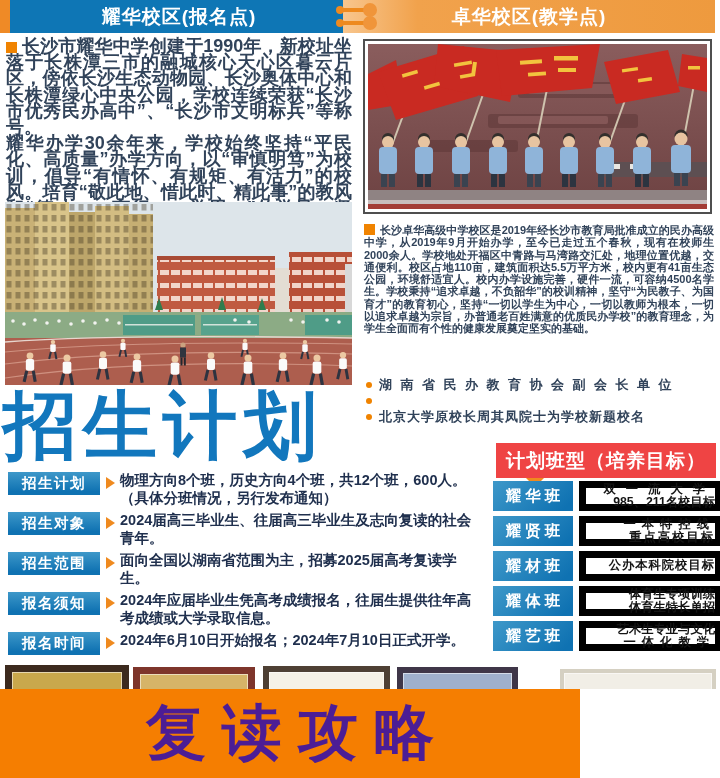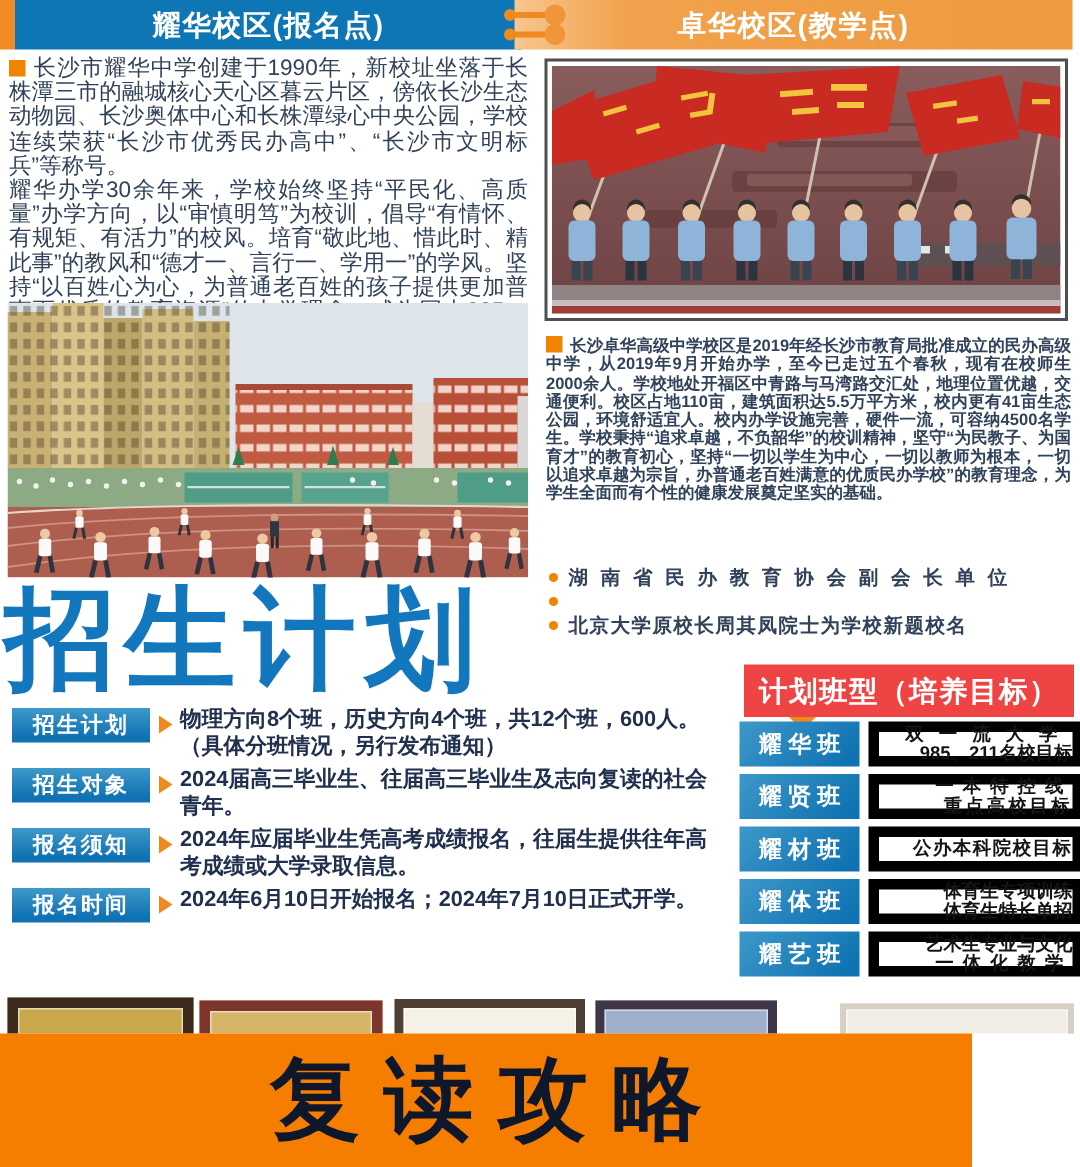--- a/index.html
+++ b/index.html
@@ -12,21 +12,21 @@
             color:#fff;font-size:19px;font-weight:700;letter-spacing:1px;
             display:flex;align-items:center;justify-content:center;}
   .bar-orange{position:absolute;left:343px;top:0;width:372px;height:33px;
             background:linear-gradient(90deg,#f8c68e 0%,#f1a24c 20%,#ee9a3e 100%);
             color:#fff;font-size:19px;font-weight:700;letter-spacing:1px;
             display:flex;align-items:center;justify-content:center;}
   .logo{position:absolute;left:332px;top:2px;z-index:3;}
 
   
   .intro-left{position:absolute;left:6px;top:38px;width:346px;color:#31435a;
-              font-size:15px;line-height:16.2px;font-weight:400;text-align:justify;}
+              font-size:18px;line-height:16.2px;font-weight:700;text-align:justify;}
   .intro-left p{margin:0;}
   .sq{display:inline-block;width:11px;height:11px;background:#f08300;margin-right:5px;vertical-align:-1px;}
   .intro-right{position:absolute;left:364px;top:224px;width:350px;color:#31435a;
                font-size:11px;line-height:12.3px;font-weight:600;text-align:justify;}
   .intro-right p{margin:0;}
 
   
   .photo-left{position:absolute;left:5px;top:202px;width:347px;height:183px;}
   .photo-right{position:absolute;left:363px;top:39px;width:349px;height:175px;
                box-sizing:border-box;border:2px solid #4f4f4f;padding:3px;background:#fff;}
@@ -83,22 +83,22 @@
   .certs{position:absolute;left:0;top:663px;width:720px;height:26px;overflow:hidden;}
   .cert{position:absolute;top:2px;height:80px;box-sizing:border-box;}
   .cert1{left:5px;width:124px;border:7px solid #3c2a1e;background:#c9a84c;}
   .cert2{left:133px;width:122px;top:4px;border:7px solid #7e352b;background:#d6b468;}
   .cert3{left:263px;width:127px;top:3px;border:6px solid #4e4034;background:#f5f1e6;}
   .cert4{left:397px;width:121px;top:4px;border:6px solid #3f3648;background:#9fb0cc;}
   .cert5{left:560px;width:156px;top:6px;border:4px solid #d5d0c2;background:#f1eee6;}
   .cert i{display:block;height:100%;border:1px solid rgba(255,255,255,.55);}
 
   
-  .footer-banner{position:absolute;left:0;top:689px;width:648px;height:89px;background:#f57e01;
-                 color:#0f172a;font-size:60px;font-weight:800;letter-spacing:16px;text-indent:16px;
+  .footer-banner{position:absolute;left:0;top:689px;width:580px;height:89px;background:#f57e01;
+                 color:#4c1d95;font-size:60px;font-weight:800;letter-spacing:16px;text-indent:16px;
                  display:flex;align-items:center;justify-content:center;}
 </style>
 </head>
 <body>
 
 <div class="page">
 
   <div class="edge-strip"></div>
   <div class="bar-blue">
     <span>耀华校区(报名点)</span>
@@ -266,20 +266,25 @@
       <div class="adm-label">招生计划</div>
       <div class="tri"></div>
       <div class="adm-text">物理方向8个班，历史方向4个班，共12个班，600人。（具体分班情况，另行发布通知）</div>
     </div>
     <div class="adm-row">
       <div class="adm-label">招生对象</div>
       <div class="tri"></div>
       <div class="adm-text">2024届高三毕业生、往届高三毕业生及志向复读的社会青年。</div>
     </div>
     <div class="adm-row">
+      <div class="adm-label">招生范围</div>
+      <div class="tri"></div>
+      <div class="adm-text">面向全国以湖南省范围为主，招募2025届高考复读学生。</div>
+    </div>
+    <div class="adm-row">
       <div class="adm-label">报名须知</div>
       <div class="tri"></div>
       <div class="adm-text">2024年应届毕业生凭高考成绩报名，往届生提供往年高考成绩或大学录取信息。</div>
     </div>
     <div class="adm-row">
       <div class="adm-label">报名时间</div>
       <div class="tri"></div>
       <div class="adm-text">2024年6月10日开始报名；2024年7月10日正式开学。</div>
     </div>
   </div>

